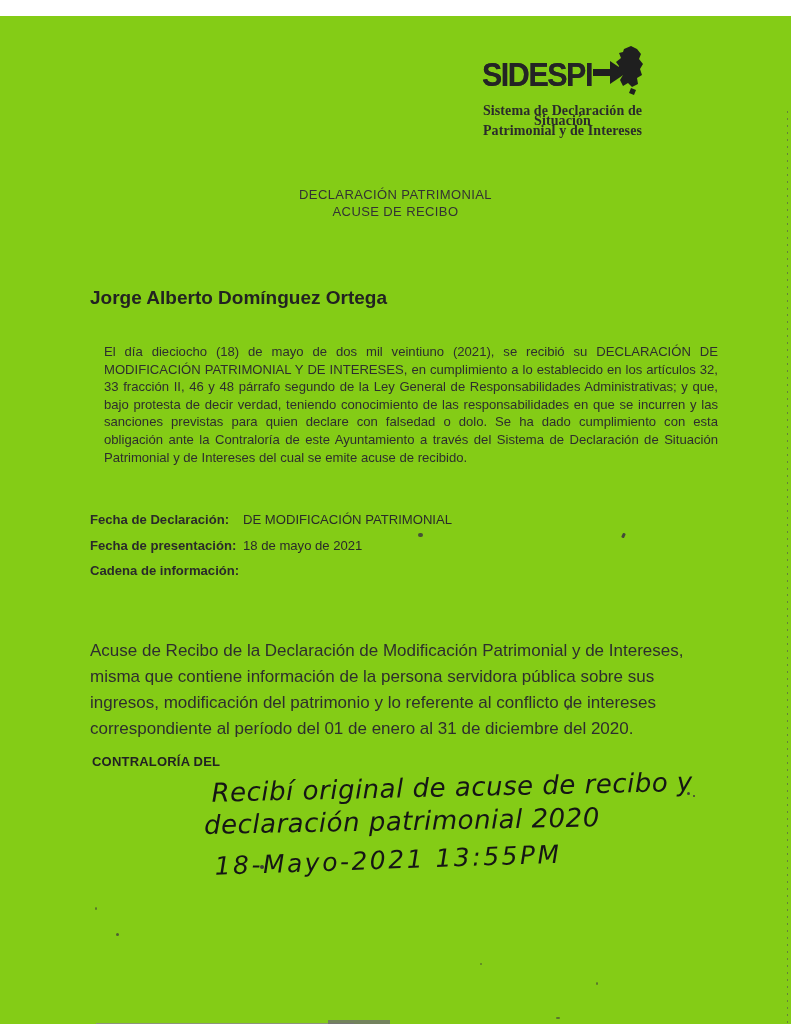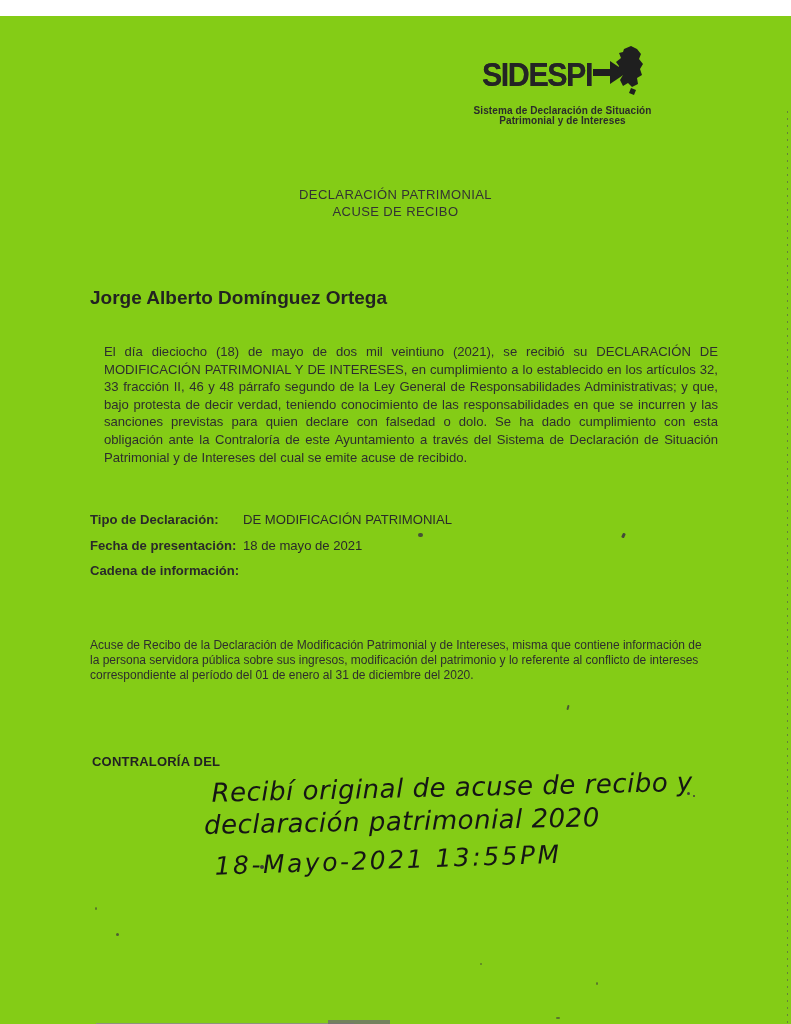--- a/index.html
+++ b/index.html
@@ -12,42 +12,42 @@
   
   .logo { position:absolute; left:470px; top:40px; width:185px; text-align:center; }
   .brand-row { display:flex; align-items:flex-start; justify-content:center; }
   .brand-text {
     display:inline-block; font-size:32px; font-weight:800; letter-spacing:-1.5px;
     color:#242424; transform:scaleX(.95) scaleY(1.05); transform-origin:left center;
     text-shadow:0 0 .6px #3a3a3a;
   }
   .logo-mark { display:inline-block; margin-left:-4px; margin-top:-10px; }
   .logo-sub {
-    margin-top:2px; font-size:10px; font-weight:bold; line-height:10px;
-    color:#2b2b2b; letter-spacing:.1px;
+    margin-top:2px; font-size:14px; font-weight:bold; line-height:10px;
+    color:#2b2b2b; letter-spacing:.1px;font-family:Liberation Serif, serif;
   }
 
   
   .doc-title { position:absolute; top:171px; left:0; width:100%; text-align:center;
     font-size:13px; line-height:16.5px; letter-spacing:.4px; color:#333; }
 
   
   .recipient-name { position:absolute; left:90px; top:271px;
     font-size:19px; font-weight:bold; color:#222; }
 
   .para1 { position:absolute; left:104px; top:327px; width:614px;
     font-size:13.1px; line-height:17.6px; text-align:justify; color:#2e2e2e; }
 
   .fields { position:absolute; left:90px; top:491px; font-size:13.1px; color:#2a2a2a; }
   .field-row { display:flex; line-height:25.6px; }
   .field-label { font-weight:bold; width:153px; flex:0 0 153px; }
   .field-value { white-space:nowrap; }
 
   .para2 { position:absolute; left:90px; top:622px; width:615px;
-    font-size:12px; line-height:15px; color:#2e2e2e; }
+    font-size:17px; line-height:26px; color:#2e2e2e; }
 
   .signature-heading { position:absolute; left:92px; top:738px;
     font-size:13px; font-weight:bold; letter-spacing:.2px; color:#222;text-align:center; }
 
   
   .handwriting {
     position:absolute; left:198px; top:756px; width:520px;
     font-family:"DejaVu Sans", sans-serif; font-style:italic; color:#151515;
     transform:rotate(-0.8deg);
   }
@@ -107,21 +107,21 @@
     <div>DECLARACIÓN PATRIMONIAL</div>
     <div>ACUSE DE RECIBO</div>
   </div>
 
   <div class="recipient-name">Jorge Alberto Domínguez Ortega</div>
 
   <div class="para1">El día dieciocho (18) de mayo de dos mil veintiuno (2021), se recibió su DECLARACIÓN DE MODIFICACIÓN PATRIMONIAL Y DE INTERESES, en cumplimiento a lo establecido en los artículos 32, 33 fracción II, 46 y 48 párrafo segundo de la Ley General de Responsabilidades Administrativas; y que, bajo protesta de decir verdad, teniendo conocimiento de las responsabilidades en que se incurren y las sanciones previstas para quien declare con falsedad o dolo. Se ha dado cumplimiento con esta obligación ante la Contraloría de este Ayuntamiento a través del Sistema de Declaración de Situación Patrimonial y de Intereses del cual se emite acuse de recibido.</div>
 
   <div class="fields">
     <div class="field-row">
-      <span class="field-label">Tipo de Declaración:</span>
+      <span class="field-label">Fecha de Declaración:</span>
       <span class="field-value">DE MODIFICACIÓN PATRIMONIAL</span>
     </div>
     <div class="field-row">
       <span class="field-label">Fecha de presentación:</span>
       <span class="field-value">18 de mayo de 2021</span>
     </div>
     <div class="field-row">
       <span class="field-label">Cadena de información:</span>
       <span class="field-value"></span>
     </div>

